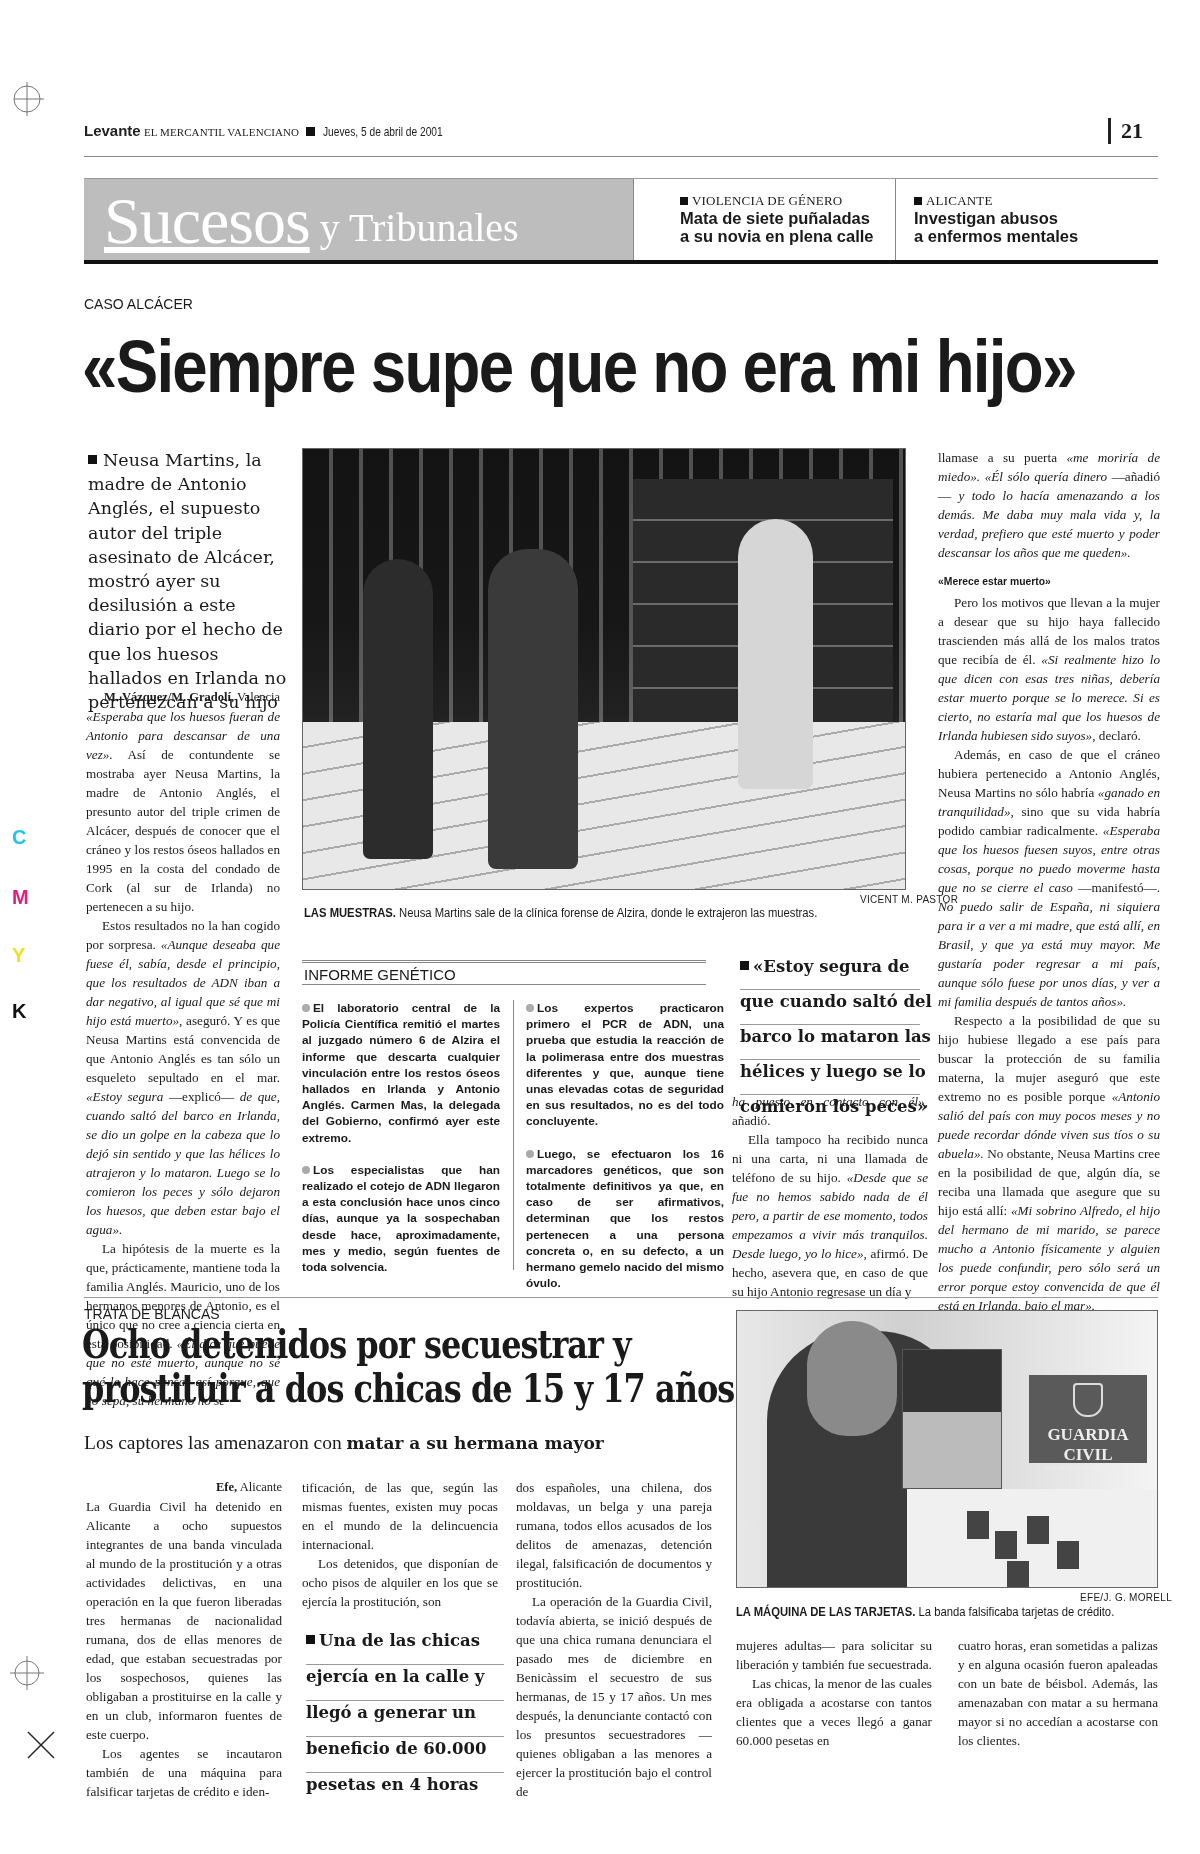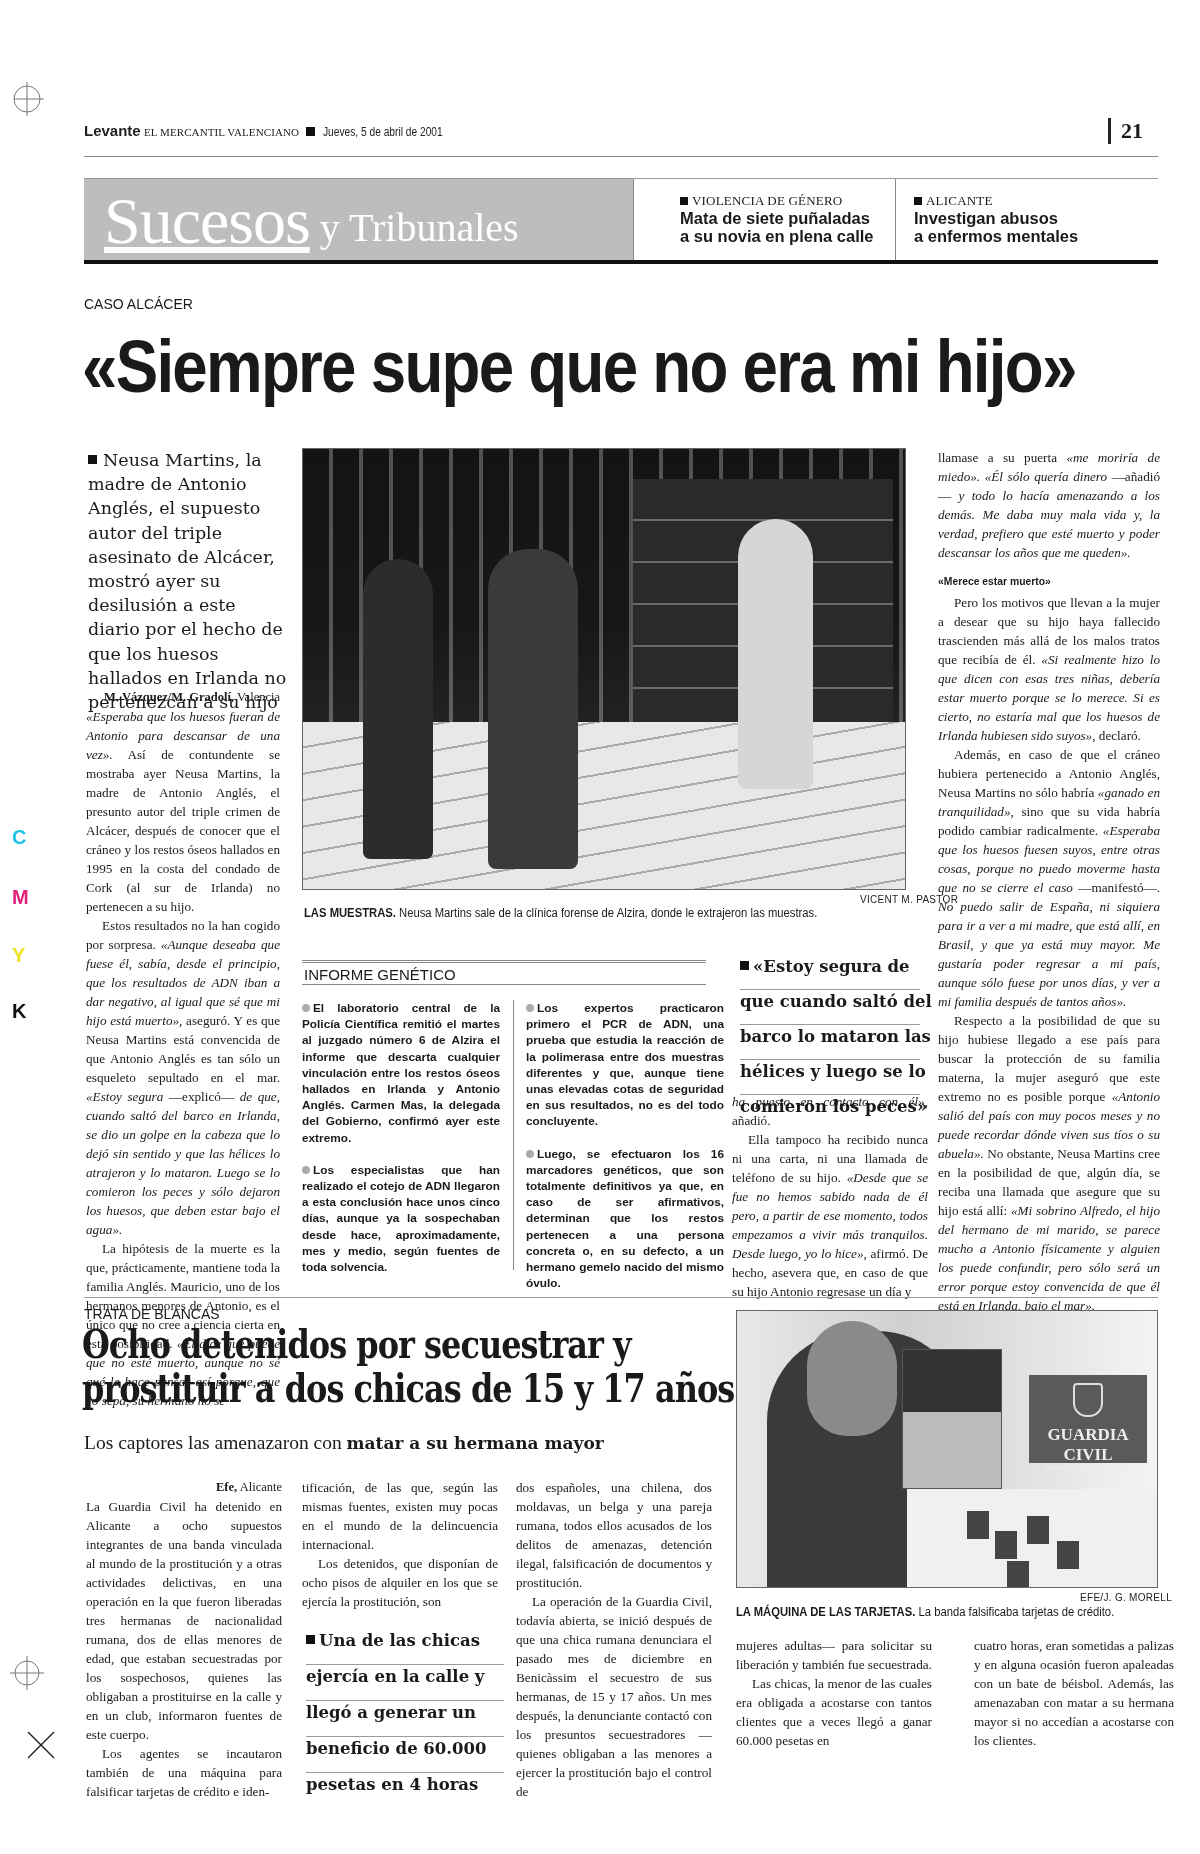--- a/index.html
+++ b/index.html
@@ -72,21 +72,21 @@
   
   .kicker2 { position: absolute; left: 84px; top: 1306px; font-family: "Liberation Sans", sans-serif; font-size: 14px; }
   .headline2 { position: absolute; left: 82px; top: 1322px; width: 700px; font-family: "DejaVu Serif", serif; font-weight: bold; font-size: 39px; line-height: 44px; letter-spacing: -1.2px; transform: scaleX(0.82); transform-origin: left; white-space: nowrap; }
   .deck2 { position: absolute; left: 84px; top: 1432px; font-family: "Liberation Serif", serif; font-size: 19.5px; white-space: nowrap; }
   .deck2 b { font-family: "DejaVu Serif", serif; font-weight: bold; font-size: 17px; }
 
   .a2c1 { position: absolute; left: 86px; top: 1478px; width: 196px; }
   .a2c2 { position: absolute; left: 302px; top: 1478px; width: 196px; }
   .a2c3 { position: absolute; left: 516px; top: 1478px; width: 196px; }
   .a2c4 { position: absolute; left: 736px; top: 1636px; width: 196px; }
-  .a2c5 { position: absolute; left: 958px; top: 1636px; width: 200px; margin-left: 16px; }
+  .a2c5 { position: absolute; left: 958px; top: 1636px; width: 200px; }
 
   .pullquote2 { position: absolute; left: 306px; top: 1629px; width: 198px; font-family: "DejaVu Serif", serif; font-weight: bold; font-size: 16.5px; line-height: 24px; }
   .pullquote2 .line { border-bottom: 1px solid #999; padding-bottom: 11px; white-space: nowrap; }
   .pullquote2 .bullet { display: inline-block; width: 9px; height: 9px; background: #111; margin-right: 4px; vertical-align: 2px; }
 
   .photo2 { position: absolute; left: 736px; top: 1310px; width: 422px; height: 278px; border: 1px solid #666; overflow: hidden; background: linear-gradient(90deg, #e8e8e8 0%, #d0d0d0 40%, #f4f4f4 100%); }
   .photo2 .officer { position: absolute; left: 30px; top: 20px; width: 200px; height: 270px; background: #3a3a3a; border-radius: 90px 90px 10px 10px; }
   .photo2 .head { position: absolute; left: 70px; top: 10px; width: 90px; height: 115px; background: #8a8a8a; border-radius: 45px 45px 40px 40px; }
   .photo2 .machine { position: absolute; left: 165px; top: 38px; width: 100px; height: 140px; background: linear-gradient(180deg, #333 0 45%, #bbb 45% 100%); border: 1px solid #555; }
   .photo2 .sign { position: absolute; left: 292px; top: 64px; width: 118px; height: 88px; background: #5a5a5a; color: #eee; font-family: "Liberation Serif", serif; font-size: 10px; text-align: center; padding-top: 50px; }

